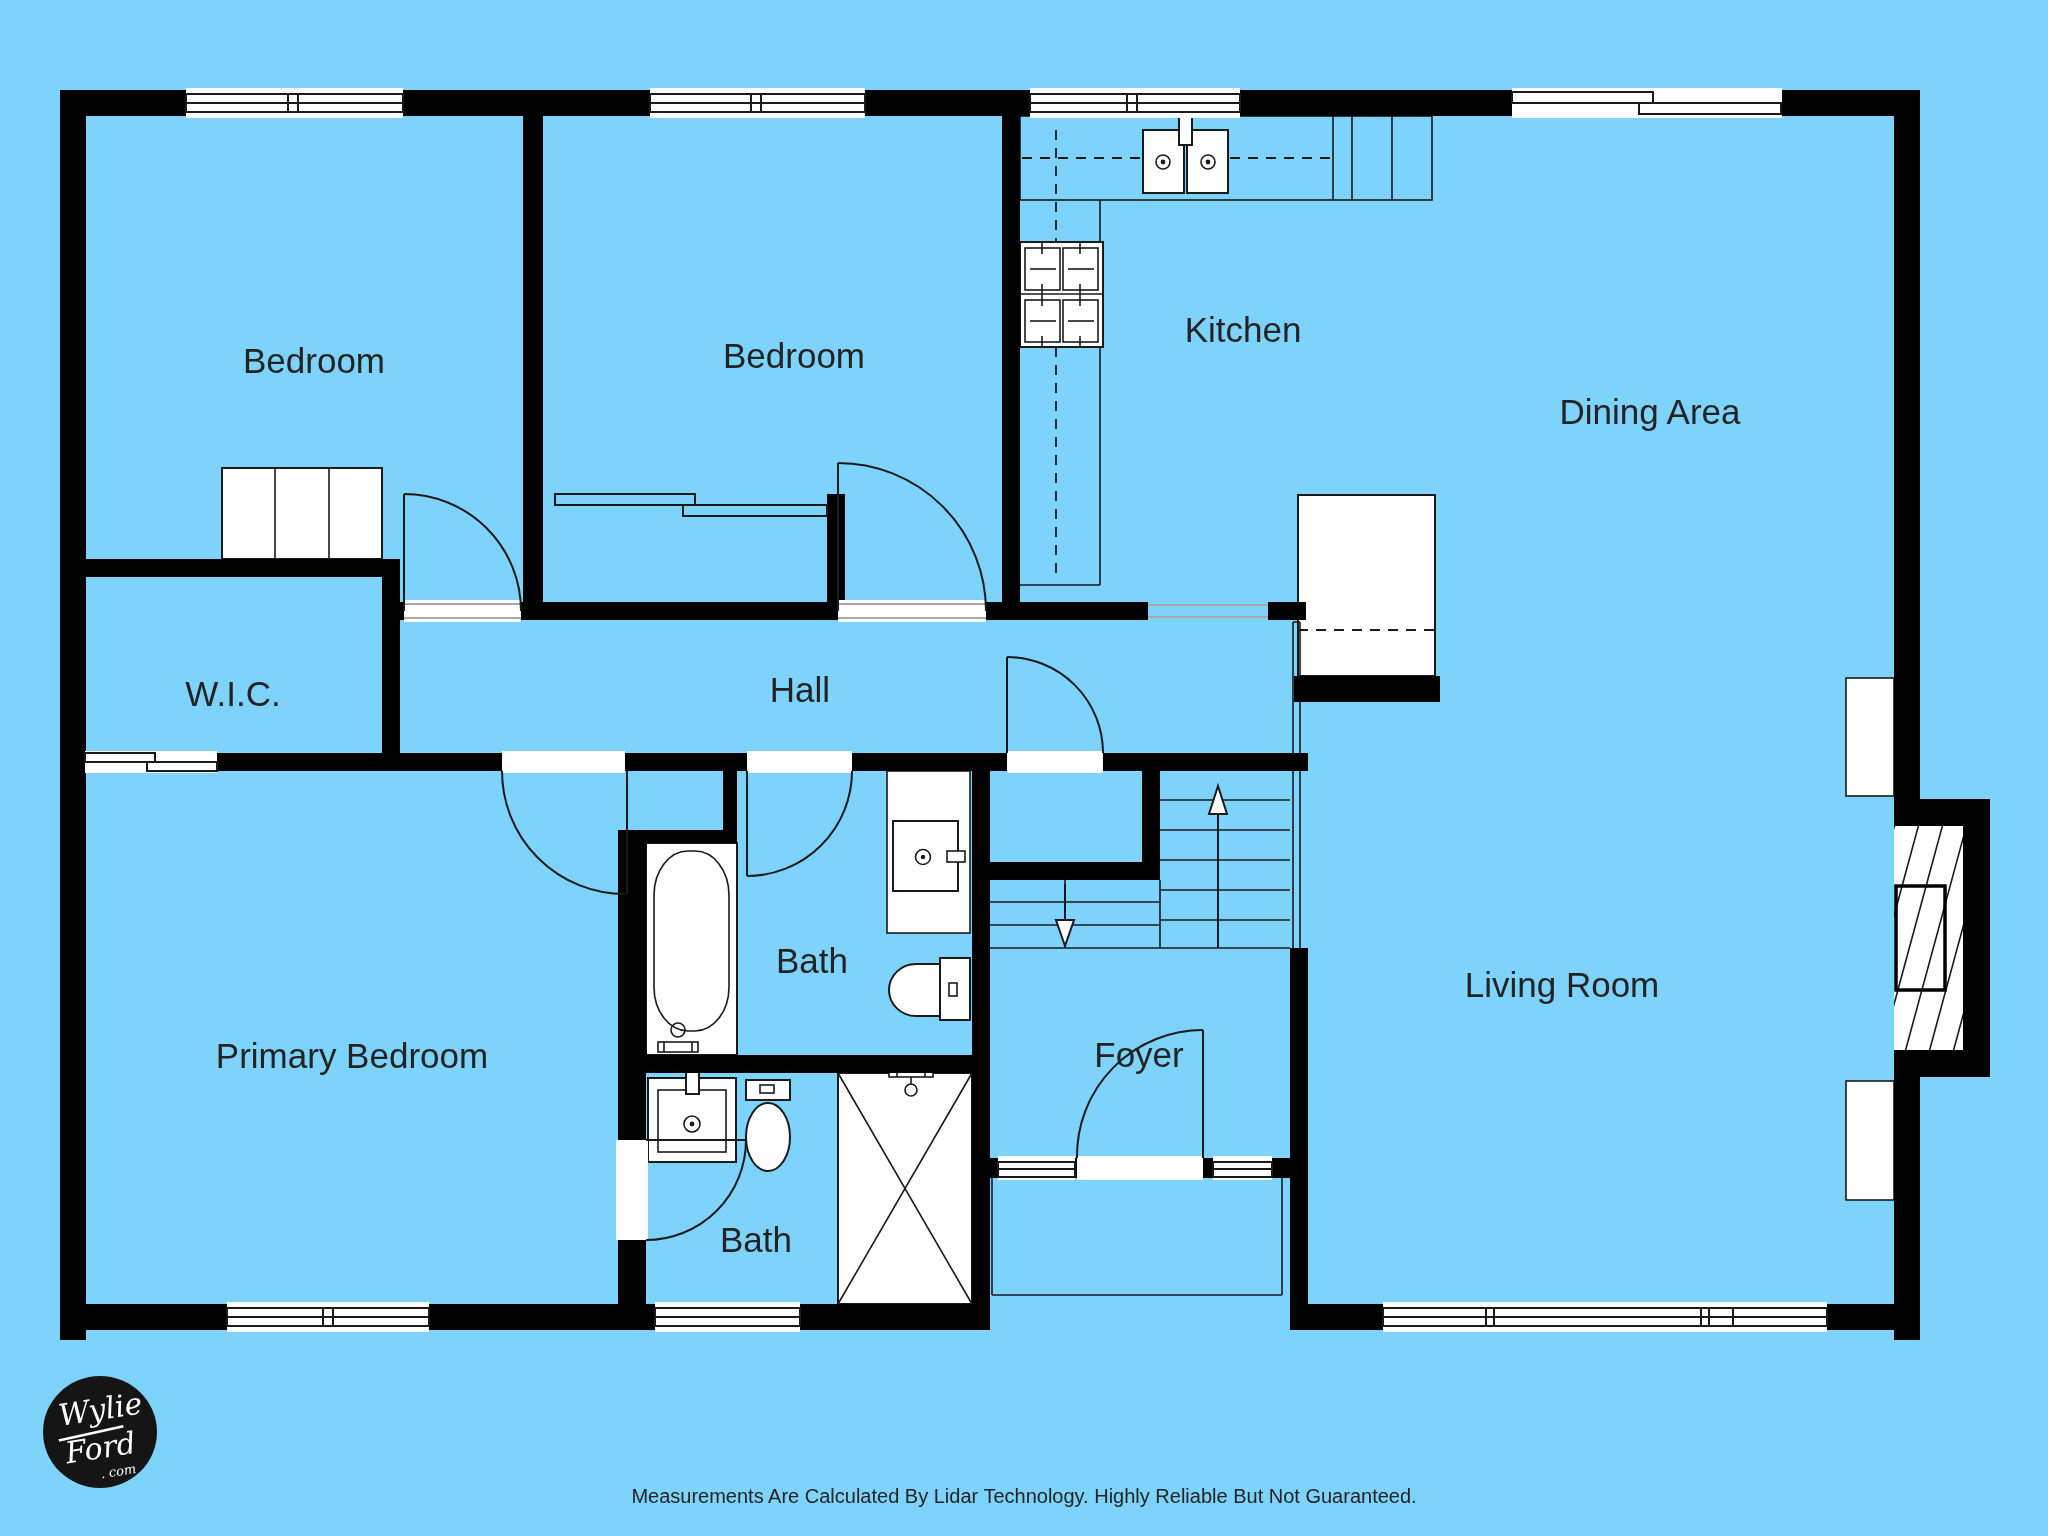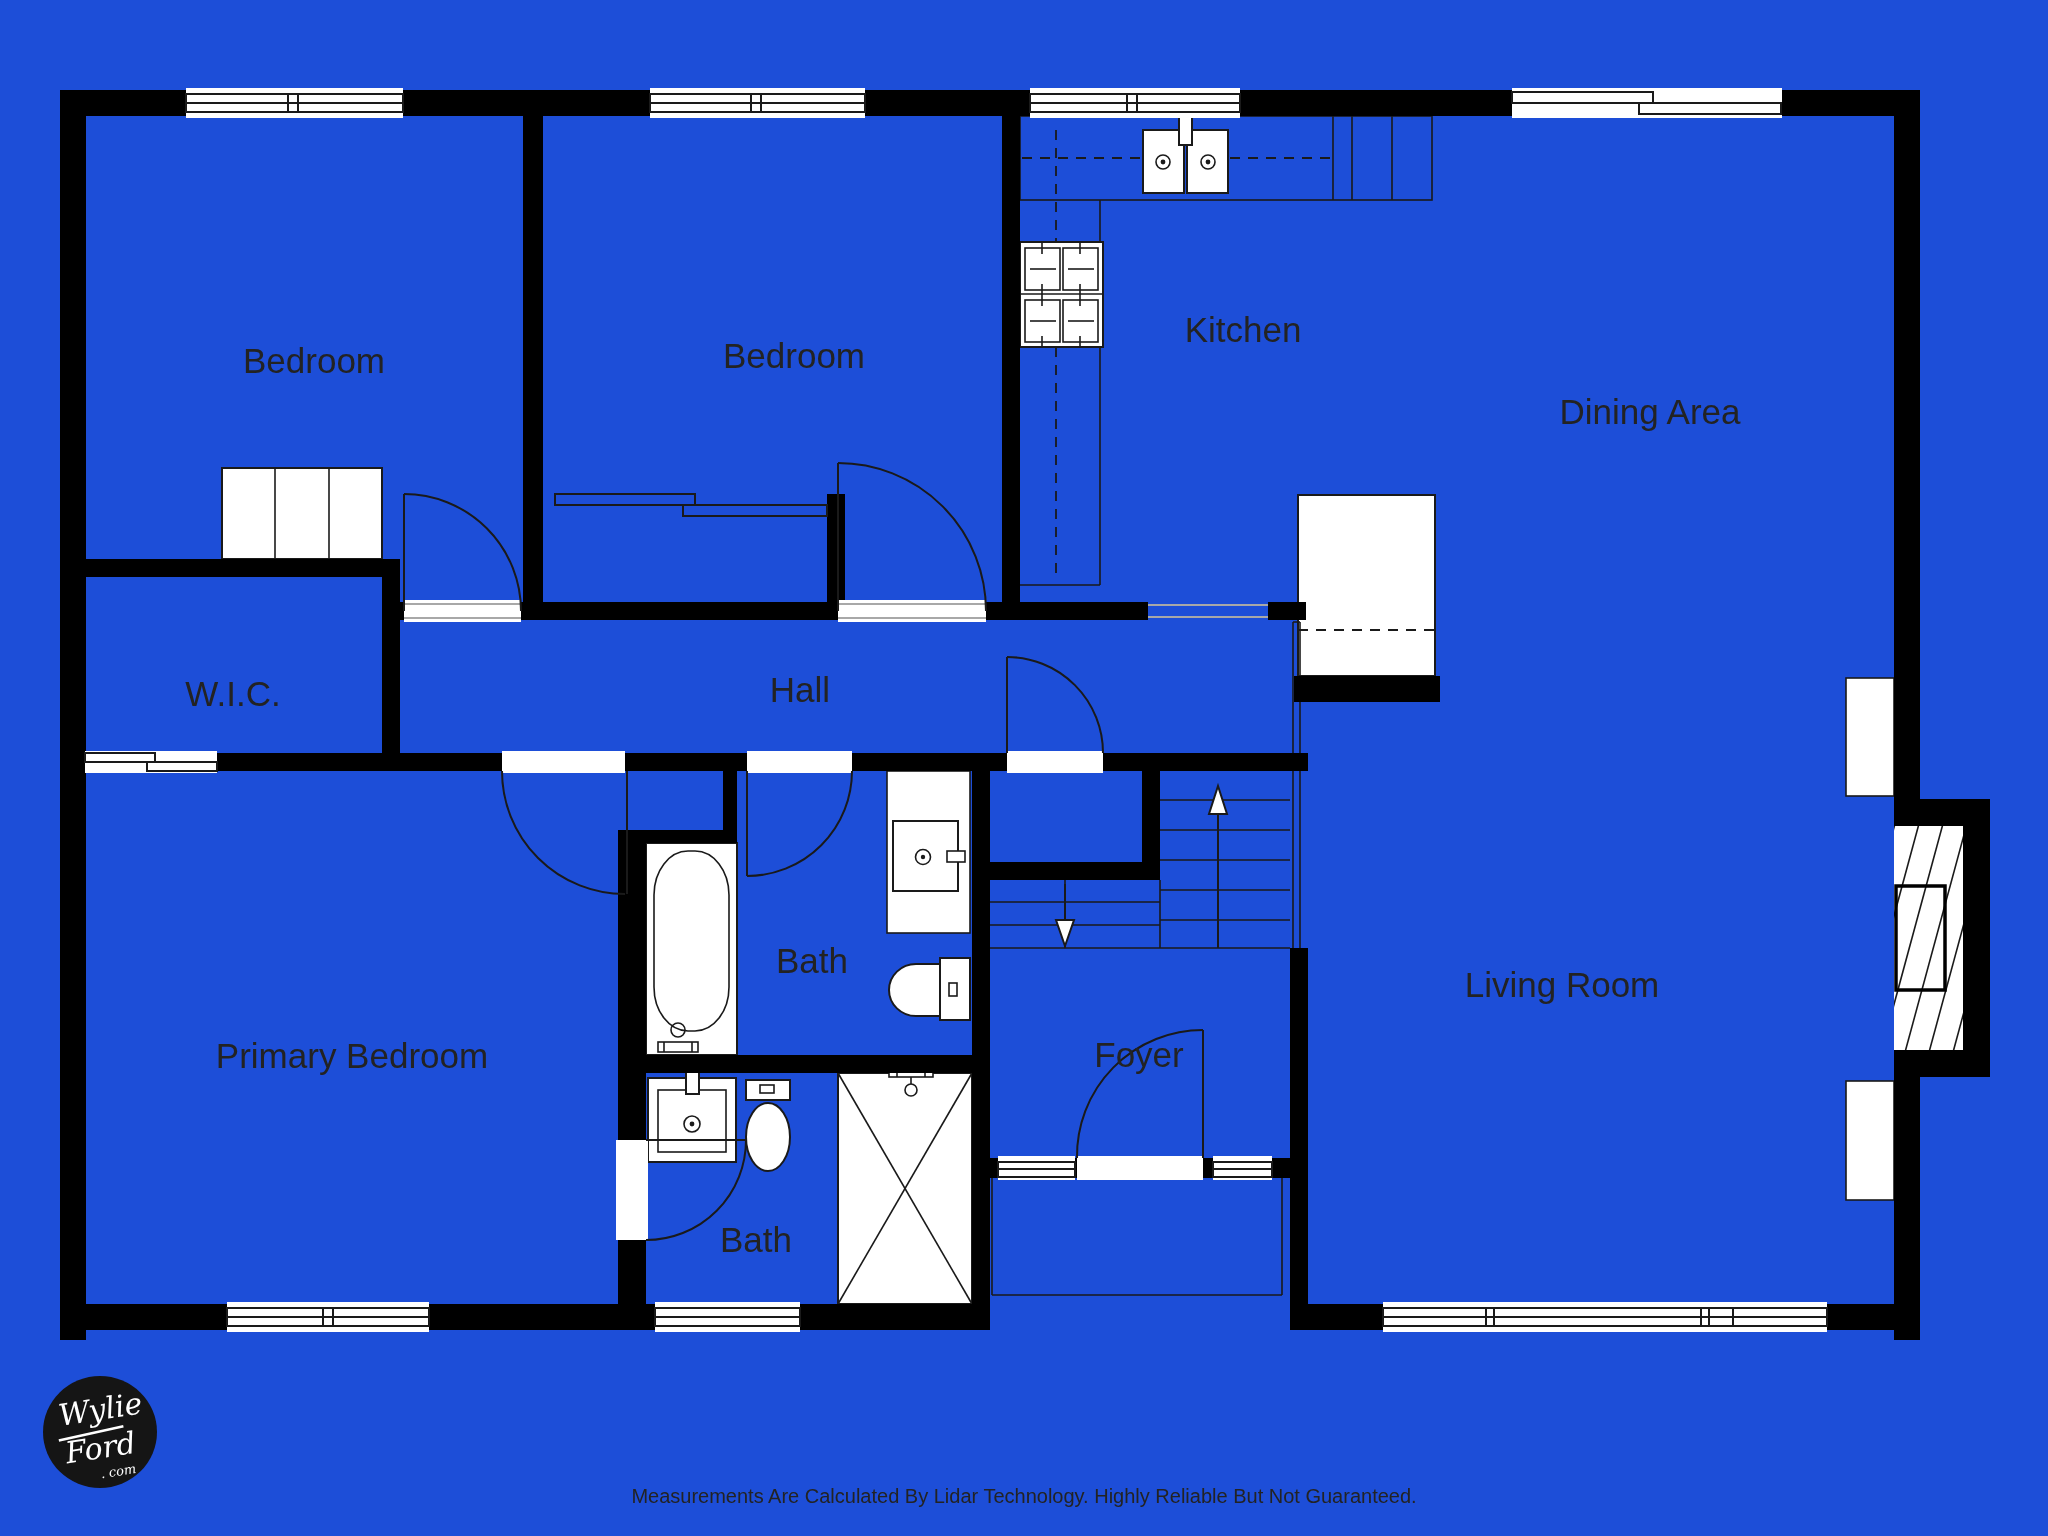--- a/index.html
+++ b/index.html
@@ -1,16 +1,16 @@
 <!DOCTYPE html>
 <html><head>
 <meta charset="utf-8">
 <style>
   html,body{margin:0;padding:0;background:#ffffff;}
-  .page{position:relative;width:2048px;height:1536px;background:#1d4ed8;overflow:hidden;
+  .page{position:relative;width:2048px;height:1536px;background:#7dd3fc;overflow:hidden;
         font-family:"Liberation Sans",sans-serif;}
   svg{position:absolute;left:0;top:0;}
   .room-label{font-family:"Liberation Sans",sans-serif;font-size:35px;fill:#232323;}
   .footer-label{font-family:"Liberation Sans",sans-serif;font-size:20px;fill:#232323;}
   .logo-script{font-family:"DejaVu Serif",serif;font-style:italic;fill:#ffffff;}
   .wall{fill:#000000;stroke:none;}
   .thin{stroke:#1a1a1a;stroke-width:2;fill:none;}
   .thin15{stroke:#1a1a1a;stroke-width:1.6;fill:none;}
   .fixture{stroke:#1a1a1a;stroke-width:2;fill:#ffffff;}
   .fixlight{stroke:#1a1a1a;stroke-width:1.6;fill:#ffffff;}

